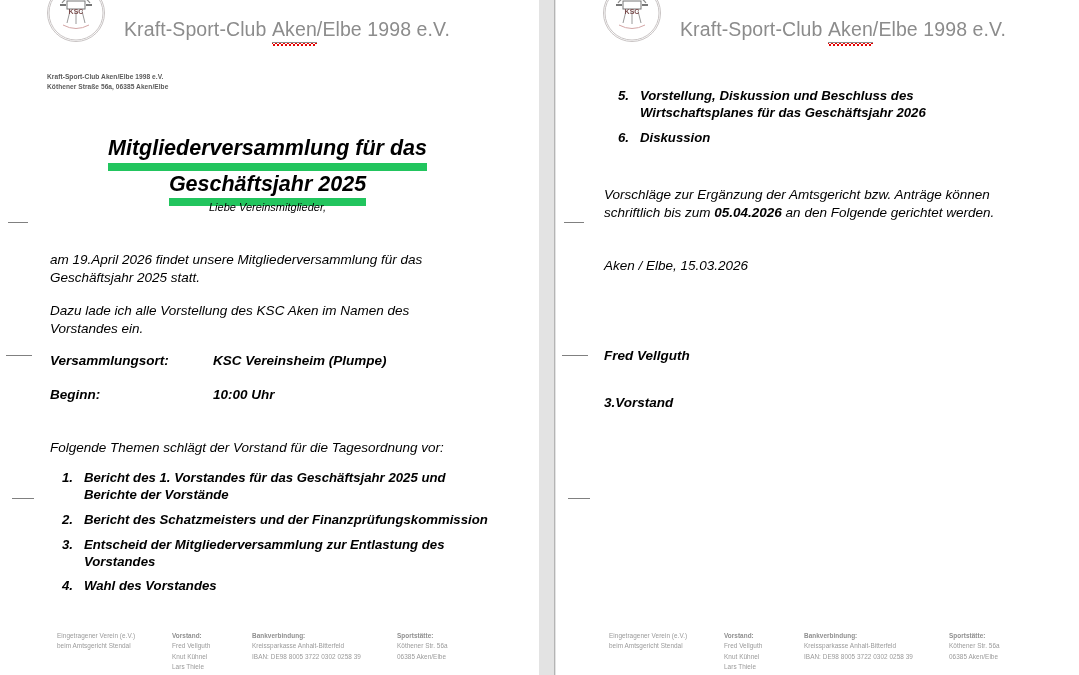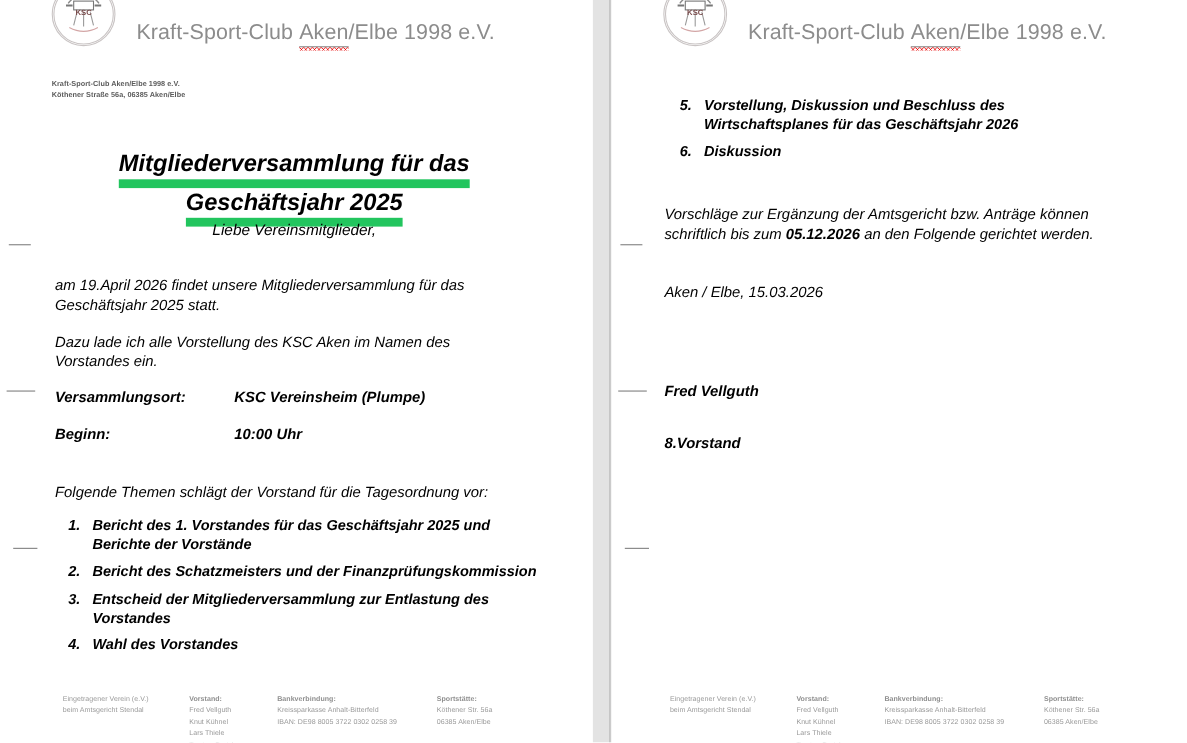--- a/index.html
+++ b/index.html
@@ -124,21 +124,21 @@
   }
   .doc-title span {
     border-bottom: 8px solid #22c55e;
     display: inline-block;
     padding-bottom: 0px;
   }
 
   .salut {
     position: absolute;
     text-align: center;
-    font-size: 14px;
+    font-size: 11px;
     font-style: italic;
     color: #000;
   }
 
   .para {
     position: absolute;
     font-size: 13.5px;
     font-style: italic;
     color: #000;
     line-height: 1.34;
@@ -328,28 +328,28 @@
         <span class="num">5.</span>
         <span>Vorstellung, Diskussion und Beschluss des Wirtschaftsplanes für das Geschäftsjahr 2026</span>
       </li>
       <li>
         <span class="num">6.</span>
         <span>Diskussion</span>
       </li>
     </ul>
 
     <div class="para" style="left:48px; width:445px; top:186px;">
-      <span>Vorschläge zur Ergänzung der Amtsgericht bzw. Anträge können schriftlich bis zum </span><span class="nowrap" style="font-weight:bold;">05.12.2026</span><span> an den Folgende gerichtet werden.</span>
+      <span>Vorschläge zur Ergänzung der Amtsgericht bzw. Anträge können schriftlich bis zum </span><span class="nowrap" style="font-weight:bold;">05.04.2026</span><span> an den Folgende gerichtet werden.</span>
     </div>
 
     <div class="para" style="left:48px; width:300px; top:257px;">Aken / Elbe, 15.03.2026</div>
 
     <div class="para bold" style="left:48px; width:300px; top:347px;">Fred Vellguth</div>
 
-    <div class="para bold" style="left:48px; width:300px; top:394px;">8.Vorstand</div>
+    <div class="para bold" style="left:48px; width:300px; top:394px;">3.Vorstand</div>
 
     <div class="footer" style="left:0; width:523px;">
       <div class="col" style="left:53px;">
         <div>Eingetragener Verein (e.V.)</div>
         <div>beim Amtsgericht Stendal</div>
       </div>
       <div class="col" style="left:168px;">
         <div class="h">Vorstand:</div>
         <div>Fred Vellguth</div>
         <div>Knut Kühnel</div>

